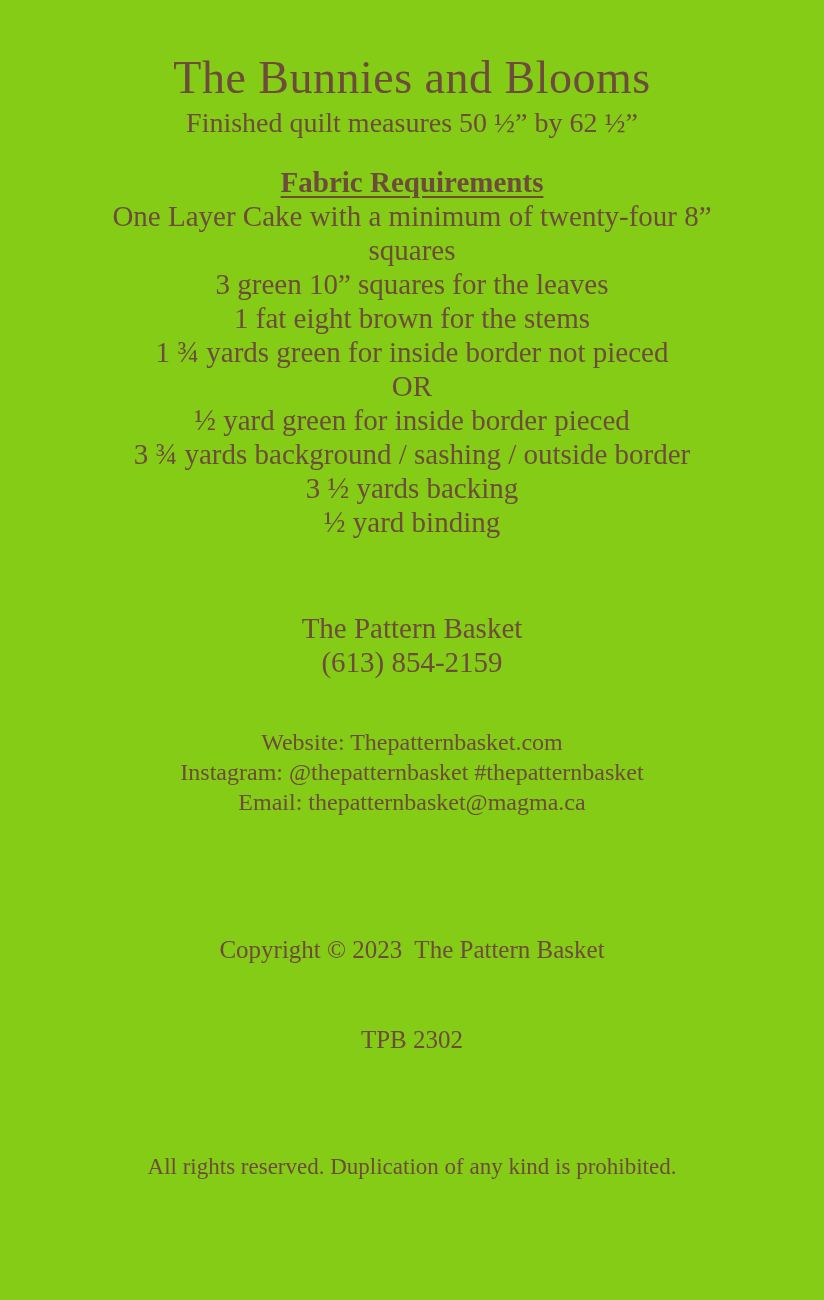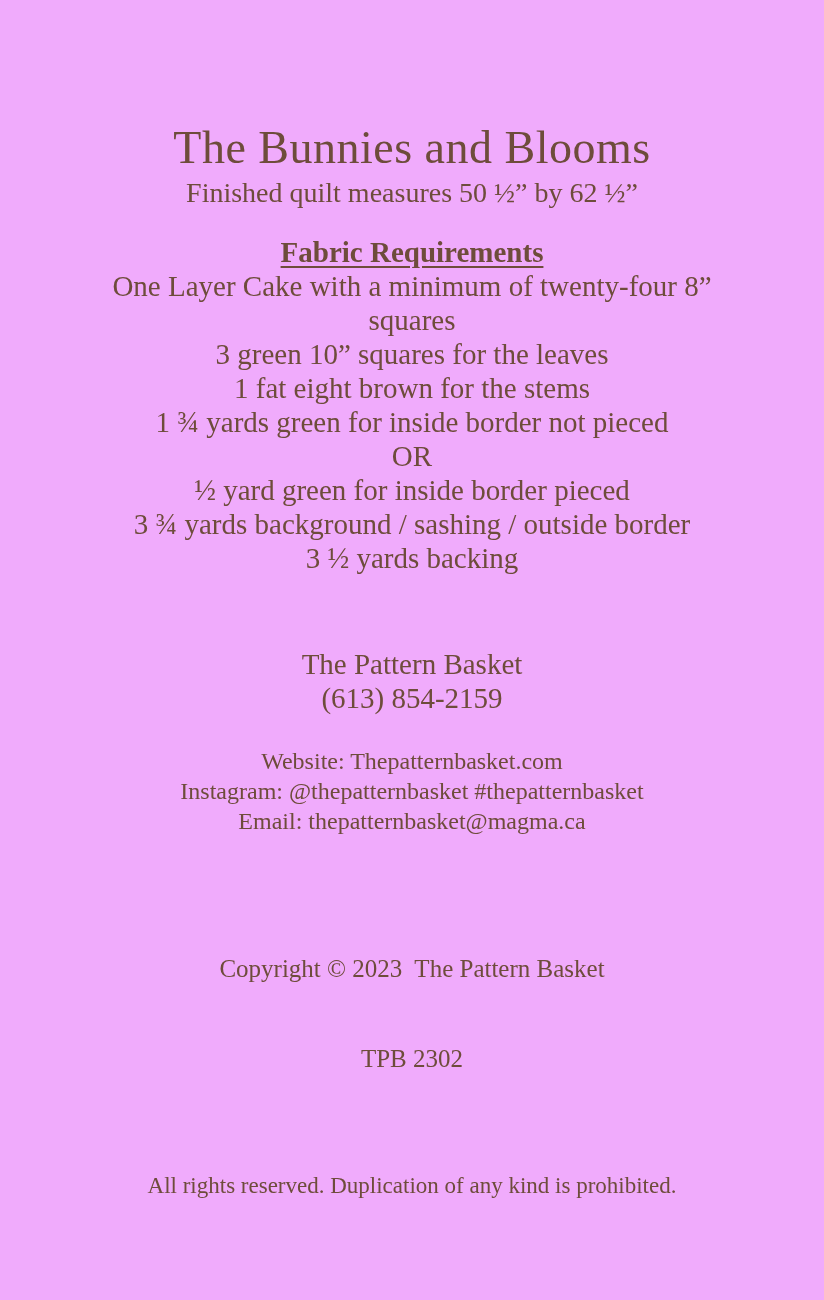--- a/index.html
+++ b/index.html
@@ -9,23 +9,23 @@
   }
   body {
     height: 1300px;
     font-family: "Liberation Serif", "DejaVu Serif", serif;
     color: #6e4c3b;
     overflow: hidden;
   }
   .page {
     width: 824px;
     height: 1300px;
-    padding-top: 120px;
+    padding-top: 50px;
     text-align: center;
-    background: #f0abfc;
+    background: #84cc16;
   }
   .title {
     font-size: 46px;
     font-weight: normal;
     line-height: 1.2;
     letter-spacing: 0.5px;
   }
   .subtitle {
     font-size: 28px;
     line-height: 36px;
@@ -46,21 +46,21 @@
   .fr-item {
     font-size: 29px;
     line-height: 34px;
   }
   .publisher {
     margin-top: 72px;
     font-size: 29px;
     line-height: 34px;
   }
   .contact {
-    margin-top: 31px;
+    margin-top: 48px;
     font-size: 24px;
     line-height: 30px;
   }
   .copyright {
     margin-top: 58px;
     font-size: 25px;
     line-height: 30px;
     white-space: pre-wrap;
   }
   .rights {
@@ -82,20 +82,21 @@
 
   <div class="fr-list">
     <div class="fr-item">One Layer Cake with a minimum of twenty-four 8” squares</div>
     <div class="fr-item">3 green 10” squares for the leaves</div>
     <div class="fr-item">1 fat eight brown for the stems</div>
     <div class="fr-item">1 ¾ yards green for inside border not pieced</div>
     <div class="fr-item">OR</div>
     <div class="fr-item">½ yard green for inside border pieced</div>
     <div class="fr-item">3 ¾ yards background / sashing / outside border</div>
     <div class="fr-item">3 ½ yards backing</div>
+    <div class="fr-item">½ yard binding</div>
   </div>
 
   <div class="publisher">
     <div>The Pattern Basket</div>
     <div>(613) 854-2159</div>
   </div>
 
   <div class="contact">
     <div>Website: Thepatternbasket.com</div>
     <div>Instagram: @thepatternbasket #thepatternbasket</div>

